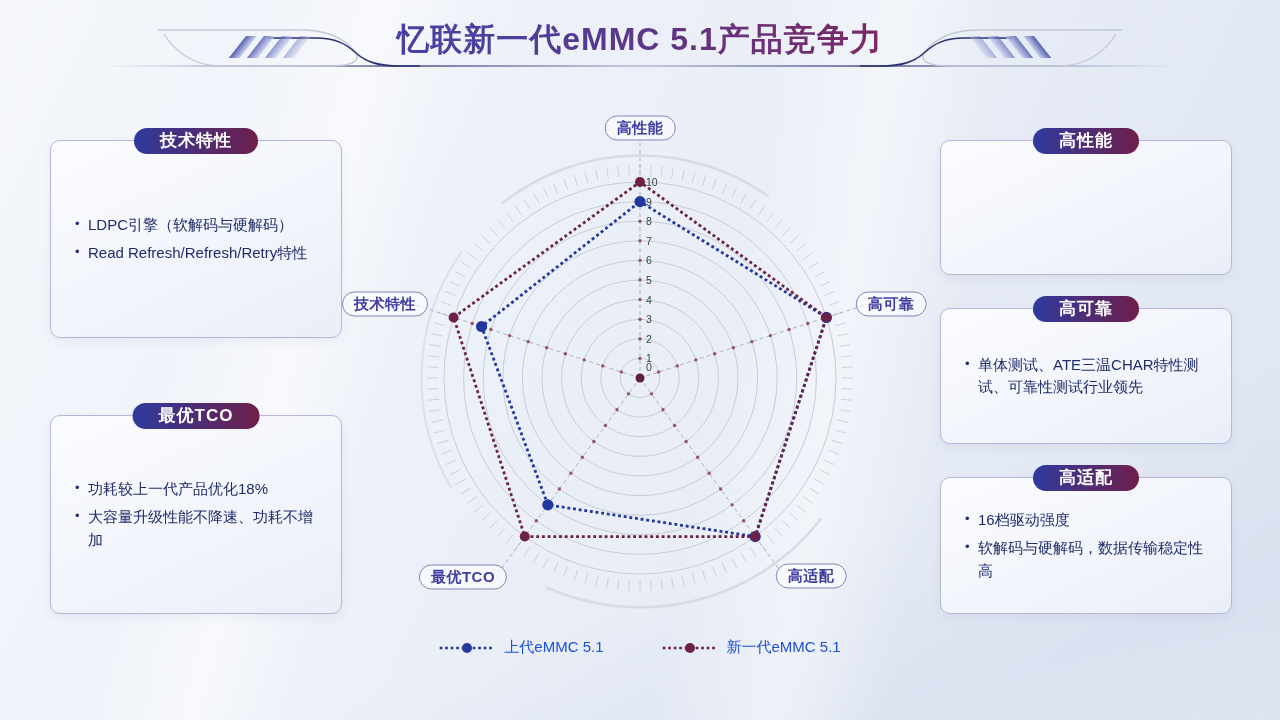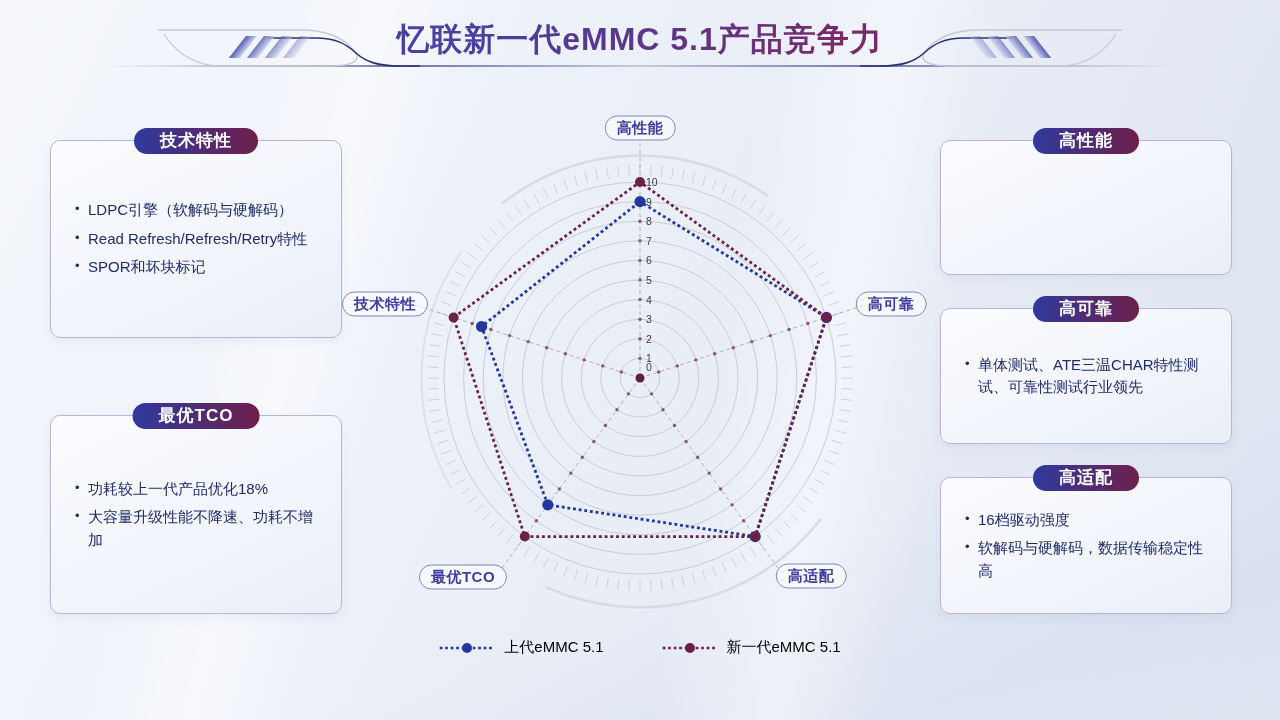--- a/index.html
+++ b/index.html
@@ -57,21 +57,21 @@
     position:absolute;transform:translate(-50%,-50%);
     border:1.3px solid #8285b6;border-radius:15px;background:rgba(255,255,255,.55);
     color:var(--label);font-size:15px;font-weight:bold;letter-spacing:.5px;
     padding:2px 11px;white-space:nowrap;
   }
   
   .legend{
     position:absolute;left:0;top:638px;width:100%;
     display:flex;justify-content:center;gap:58px;align-items:center;
   }
-  .legend-item{display:flex;align-items:center;gap:9px;color:#000000;font-size:15px;font-weight:500;}
+  .legend-item{display:flex;align-items:center;gap:9px;color:#1d4ed8;font-size:15px;font-weight:500;}
 </style>
 </head>
 <body style="--pill-a: #2f3a9e; --pill-b: #6e1f4b; --title-a: #4a43ab; --title-b: #8c2150; --card-border: #b9b5d8; --text: #1f2c6b; --label: #3e3da0;">
 
 <div class="bg-streaks"></div>
 
 <div class="page-title">忆联新一代eMMC 5.1产品竞争力</div>
 <div class="title-underline"></div>
 
 <svg class="deco left" viewBox="0 0 270 52">
@@ -99,21 +99,20 @@
     <rect x="54" y="0" width="11" height="22" opacity="0.6"></rect>
     <rect x="72" y="0" width="11" height="22" opacity="0.4"></rect>
   </g>
 </svg>
 
 <div class="card" id="card-tech">
   <div class="card-badge">技术特性</div>
   <ul>
       <li>LDPC引擎（软解码与硬解码）</li>
       <li>Read Refresh/Refresh/Retry特性</li>
-      <li>SPOR和坏块标记</li>
     </ul>
 </div>
 <div class="card" id="card-tco">
   <div class="card-badge">最优TCO</div>
   <ul>
       <li>功耗较上一代产品优化18%</li>
       <li>大容量升级性能不降速、功耗不增加</li>
     </ul>
 </div>
 <div class="card" id="card-perf">

